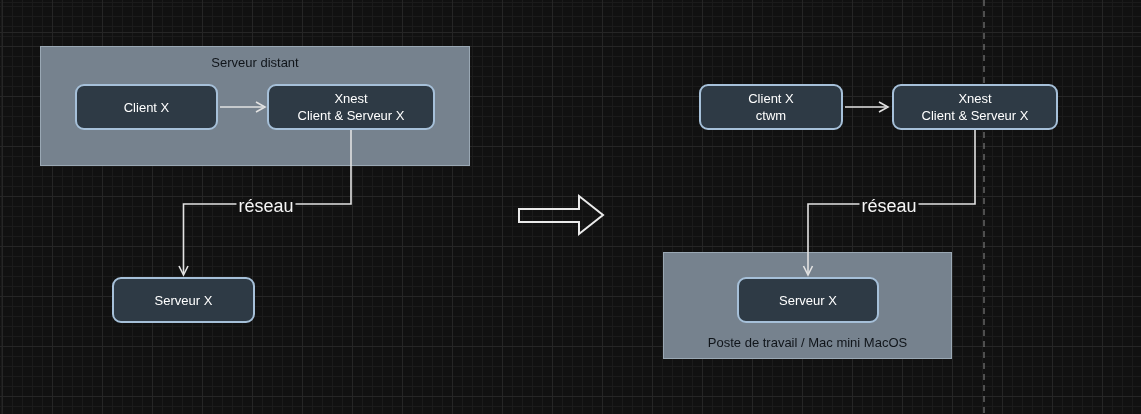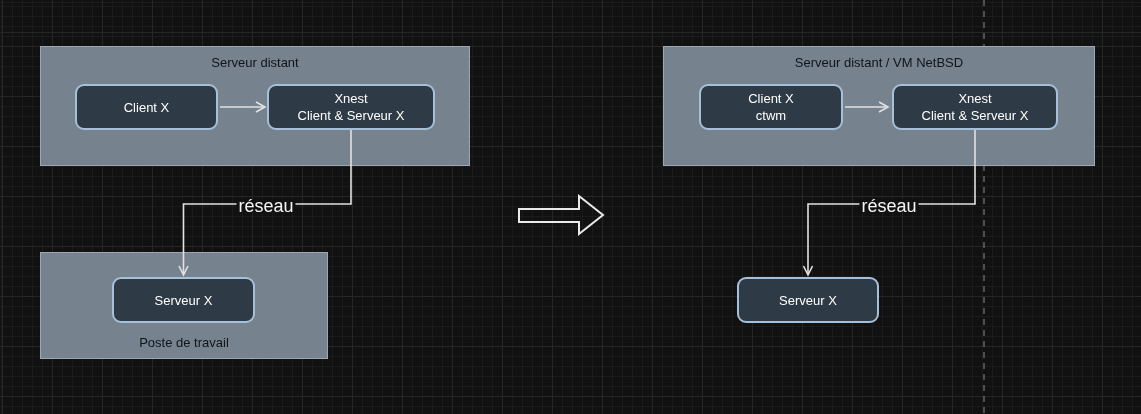--- a/index.html
+++ b/index.html
@@ -52,28 +52,25 @@
 <div class="canvas">
 
   <svg class="svg-layer divider-layer" viewBox="0 0 1141 414">
     <line class="divider" x1="984" y1="0" x2="984" y2="414"></line>
   </svg>
 
   <div class="group top" style="left:40px;top:46px;width:430px;height:120px;">
     <div class="group-title">Serveur distant</div>
   </div>
 
-  <div class="group bottom" style="left:40px;top:252px;width:288px;height:107px;">
-    <div class="group-title">Poste de travail</div>
+
+
+  <div class="group bottom" style="left:663px;top:252px;width:289px;height:107px;">
+    <div class="group-title">Poste de travail / Mac mini MacOS</div>
   </div>
-
-  <div class="group top" style="left:663px;top:46px;width:432px;height:120px;">
-    <div class="group-title">Serveur distant / VM NetBSD</div>
-  </div>
-
 
   <div class="node" style="left:75px;top:84px;width:143px;height:46px;">
     <div>Client X</div>
   </div>
   <div class="node" style="left:267px;top:84px;width:168px;height:46px;">
     <div>Xnest</div>
     <div>Client &amp; Serveur X</div>
   </div>
   <div class="node" style="left:112px;top:277px;width:143px;height:46px;">
     <div>Serveur X</div>

